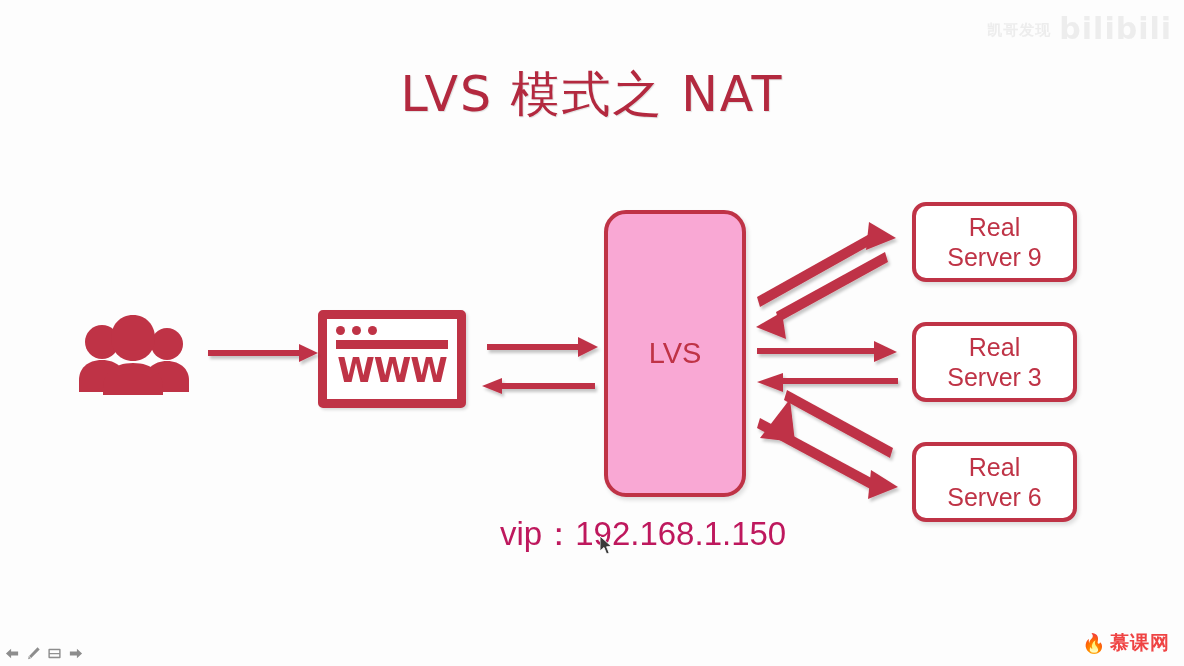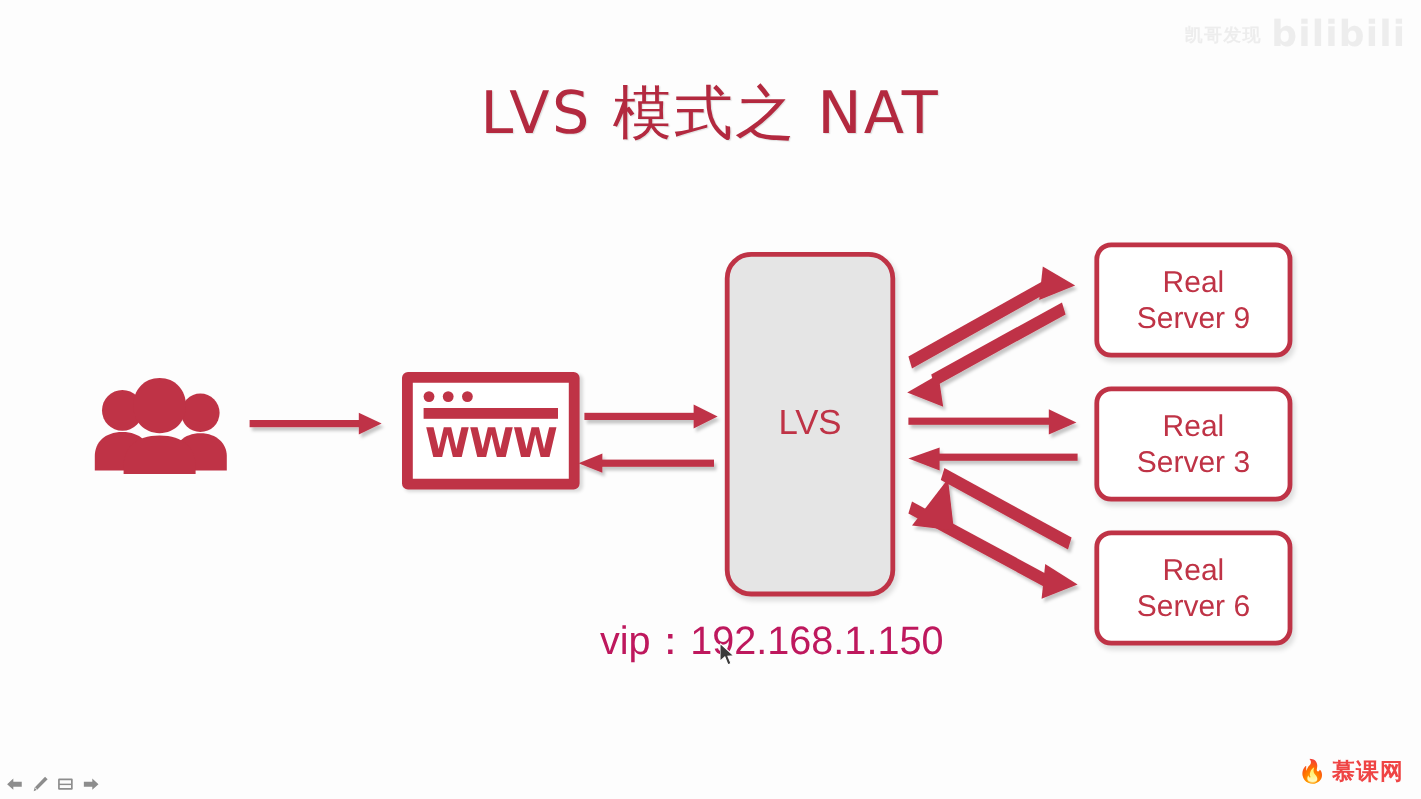--- a/index.html
+++ b/index.html
@@ -98,21 +98,20 @@
     left: 318px;
     top: 310px;
     width: 148px;
     height: 98px;
     border: 9px solid #bf3346;
     border-radius: 5px;
     background: #ffffff;
     box-sizing: border-box;
     box-shadow: 2px 2px 3px rgba(0,0,0,0.14);
     padding: 7px 9px 0 9px;
-    margin-left: 17px;
   }
   .www-dots {
     display: flex;
     gap: 7px;
     margin-bottom: 5px;
   }
   .www-dots i {
     display: block;
     width: 9px;
     height: 9px;
@@ -136,38 +135,38 @@
 
   
   .lvs-box {
     position: absolute;
     left: 604px;
     top: 210px;
     width: 142px;
     height: 287px;
     border: 4px solid #bf3346;
     border-radius: 22px;
-    background: #e5e5e5;
+    background: #f9a8d4;
     box-sizing: border-box;
     box-shadow: 2px 3px 4px rgba(0,0,0,0.13);
     display: flex;
     align-items: center;
     justify-content: center;
   }
   .lvs-label {
     font-size: 29px;
     color: #bf3346;
     font-family: "Liberation Sans", sans-serif;
   }
 
   
   .rs-box {
     position: absolute;
     width: 165px;
-    height: 96px;
+    height: 80px;
     border: 4px solid #bf3346;
     border-radius: 14px;
     background: #ffffff;
     box-sizing: border-box;
     box-shadow: 2px 3px 4px rgba(0,0,0,0.13);
     display: flex;
     flex-direction: column;
     align-items: center;
     justify-content: center;
     color: #bf3346;

